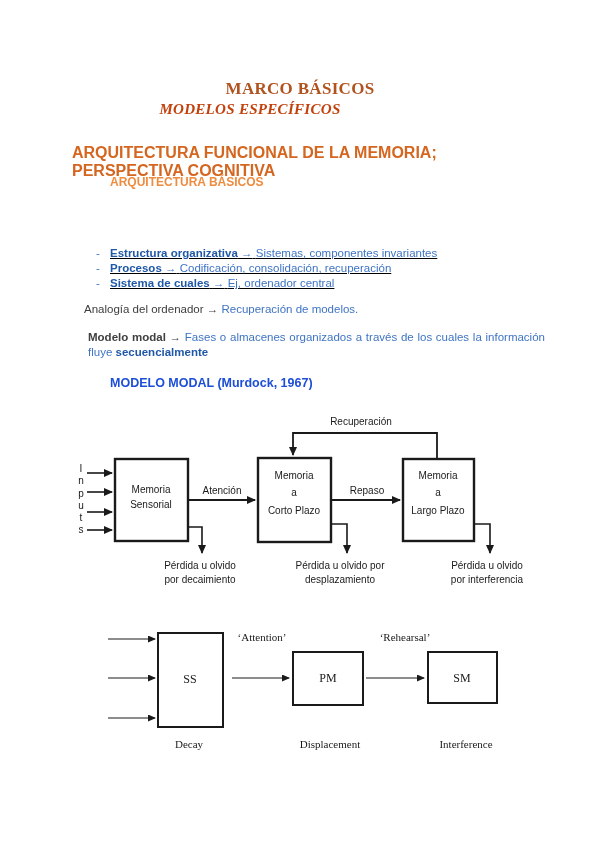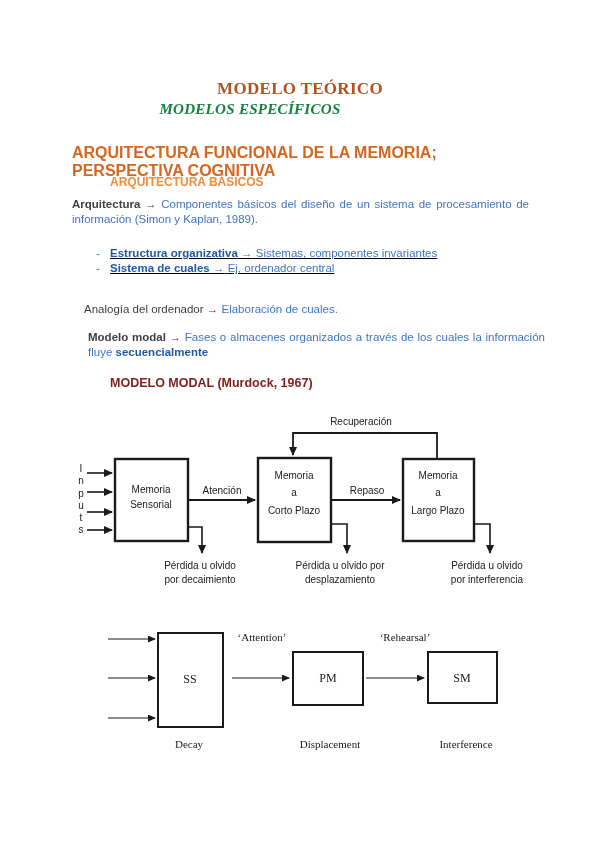--- a/index.html
+++ b/index.html
@@ -9,33 +9,33 @@
   }
   .abs{position:absolute;}
   .doc-title{
     left:0;top:79px;width:600px;text-align:center;
     font-family:"Liberation Serif",serif;font-weight:bold;
     font-size:17px;color:#b1531f;letter-spacing:.3px;
   }
   .doc-subtitle{
     left:0;top:101px;width:500px;text-align:center;
     font-family:"Liberation Serif",serif;font-weight:bold;font-style:italic;
-    font-size:15px;color:#15803d;letter-spacing:.3px;
+    font-size:15px;color:#c2410c;letter-spacing:.3px;
   }
   .h-section{
     left:72px;top:144px;width:470px;
     font-size:16px;font-weight:bold;color:#d4661f;
   }
   .h-sub{
     left:110px;top:175px;width:400px;
     font-size:12px;font-weight:bold;color:#ee8c40;
   }
   .h-model{
     left:110px;top:376px;width:400px;
-    font-size:12.5px;font-weight:bold;color:#7f1d1d;
+    font-size:12.5px;font-weight:bold;color:#1d4ed8;
   }
   .body-text{
     font-size:11.5px;line-height:15px;color:#3d3d3d;
   }
   .p-arq{left:72px;top:197px;width:457px;text-align:justify;}
   .p-analogia{left:72px;top:302px;width:457px;}
   .p-modelo{left:72px;top:330px;width:457px;text-align:justify;margin-left:16px;}
   .lead-bold{font-weight:bold;color:#404040;}
   .lead-reg{color:#3d3d3d;margin-left:12px;}
   .arrow-dark{color:#3d3d3d;}
@@ -45,34 +45,34 @@
   .bullet-row{font-size:11.5px;line-height:15px;}
   .bullet-dash{color:#3f74c4;display:inline-block;width:14px;}
   svg text{font-family:"Liberation Sans",sans-serif;fill:#1a1a1a;}
   svg.serifd text{font-family:"Liberation Serif",serif;}
 </style>
 </head>
 <body>
 
 <div class="page">
 
-  <div class="abs doc-title">MODELO TEÓRICO</div>
+  <div class="abs doc-title">MARCO BÁSICOS</div>
   <div class="abs doc-subtitle">MODELOS ESPECÍFICOS</div>
 
   <div class="abs h-section">ARQUITECTURA FUNCIONAL DE LA MEMORIA; PERSPECTIVA COGNITIVA</div>
   <div class="abs h-sub">ARQUITECTURA BÁSICOS</div>
 
-  <div class="abs body-text p-arq"><span class="lead-bold">Arquitectura</span> <span class="arrow-dark">→</span> <span class="blue">Componentes básicos del diseño de un sistema de procesamiento de información (Simon y Kaplan, 1989).</span></div>
 
   <div class="abs bullets">
     <div class="bullet-row"><span class="bullet-dash">-</span><span class="blue-bold">Estructura organizativa</span> <span class="blue">→</span> <span class="blue">Sistemas, componentes invariantes</span></div>
+    <div class="bullet-row"><span class="bullet-dash">-</span><span class="blue-bold">Procesos</span> <span class="blue">→</span> <span class="blue">Codificación, consolidación, recuperación</span></div>
     <div class="bullet-row"><span class="bullet-dash">-</span><span class="blue-bold">Sistema de cuales</span> <span class="blue">→</span> <span class="blue">Ej, ordenador central</span></div>
   </div>
 
-  <div class="abs body-text p-analogia"><span class="lead-reg">Analogía del ordenador</span> <span class="arrow-dark">→</span> <span class="blue">Elaboración de cuales.</span></div>
+  <div class="abs body-text p-analogia"><span class="lead-reg">Analogía del ordenador</span> <span class="arrow-dark">→</span> <span class="blue">Recuperación de modelos.</span></div>
 
   <div class="abs body-text p-modelo"><span class="lead-bold">Modelo modal</span> <span class="arrow-dark">→</span> <span class="blue">Fases o almacenes organizados a través de los cuales la información fluye</span> <span class="blue-bold">secuencialmente</span></div>
 
   <div class="abs h-model">MODELO MODAL (Murdock, 1967)</div>
 
   <svg class="abs" style="left:60px;top:408px;" width="485" height="192" viewBox="0 0 485 192">
     <defs>
       <marker id="ah1" markerWidth="9" markerHeight="8" refX="8" refY="4" orient="auto" markerUnits="userSpaceOnUse">
         <path d="M0,0 L9,4 L0,8 z" fill="#1a1a1a"></path>
       </marker>

